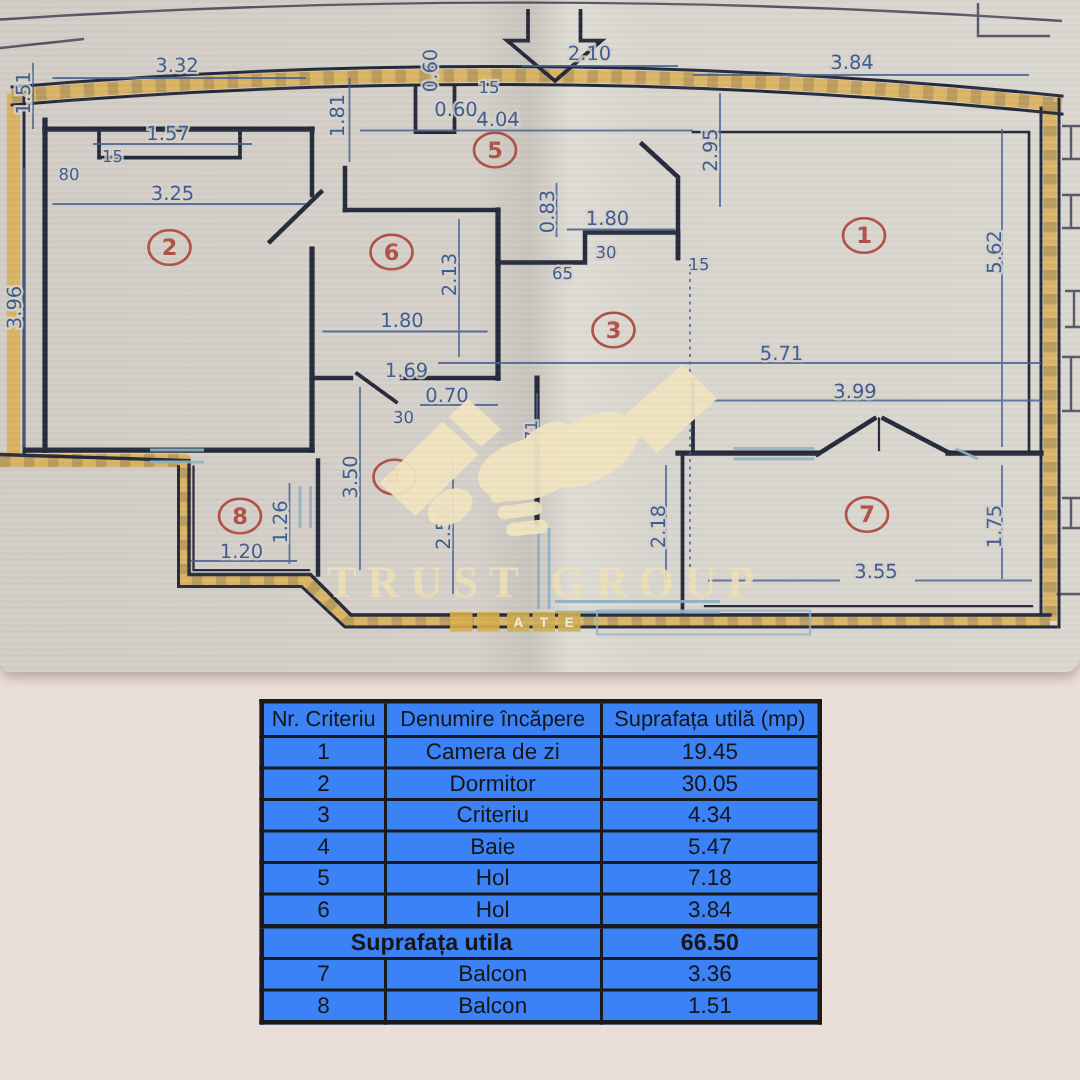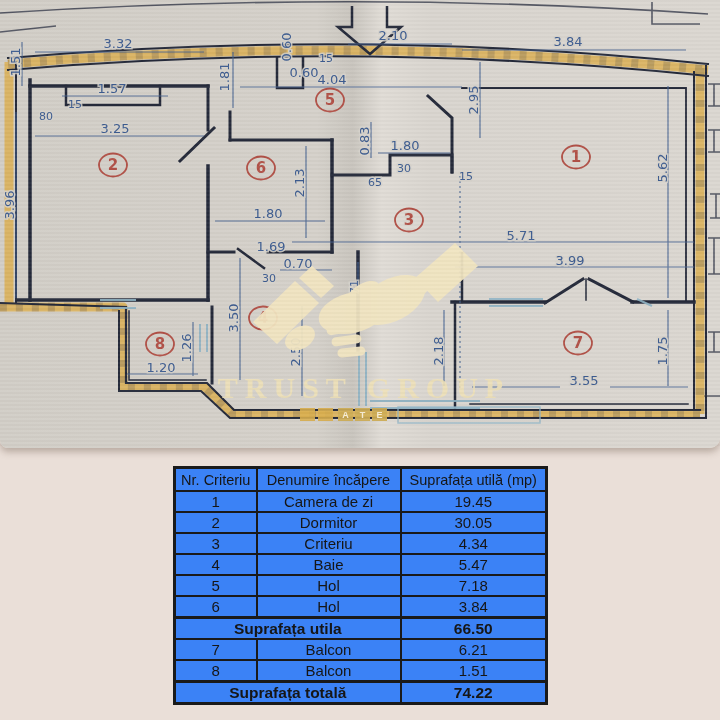--- a/index.html
+++ b/index.html
@@ -285,26 +285,22 @@
           <td>Hol</td>
           <td>3.84</td>
         </tr>
         <tr class="summary">
           <td colspan="2">Suprafața utila</td>
           <td>66.50</td>
         </tr>
         <tr>
           <td>7</td>
           <td>Balcon</td>
-          <td>6.21</td>
+          <td>3.36</td>
         </tr>
         <tr>
           <td>8</td>
           <td>Balcon</td>
           <td>1.51</td>
         </tr>
-        <tr class="summary">
-          <td colspan="2">Suprafața totală</td>
-          <td>74.22</td>
-        </tr>
       </tbody>
   </table>
 </div>
 
 </body></html>

